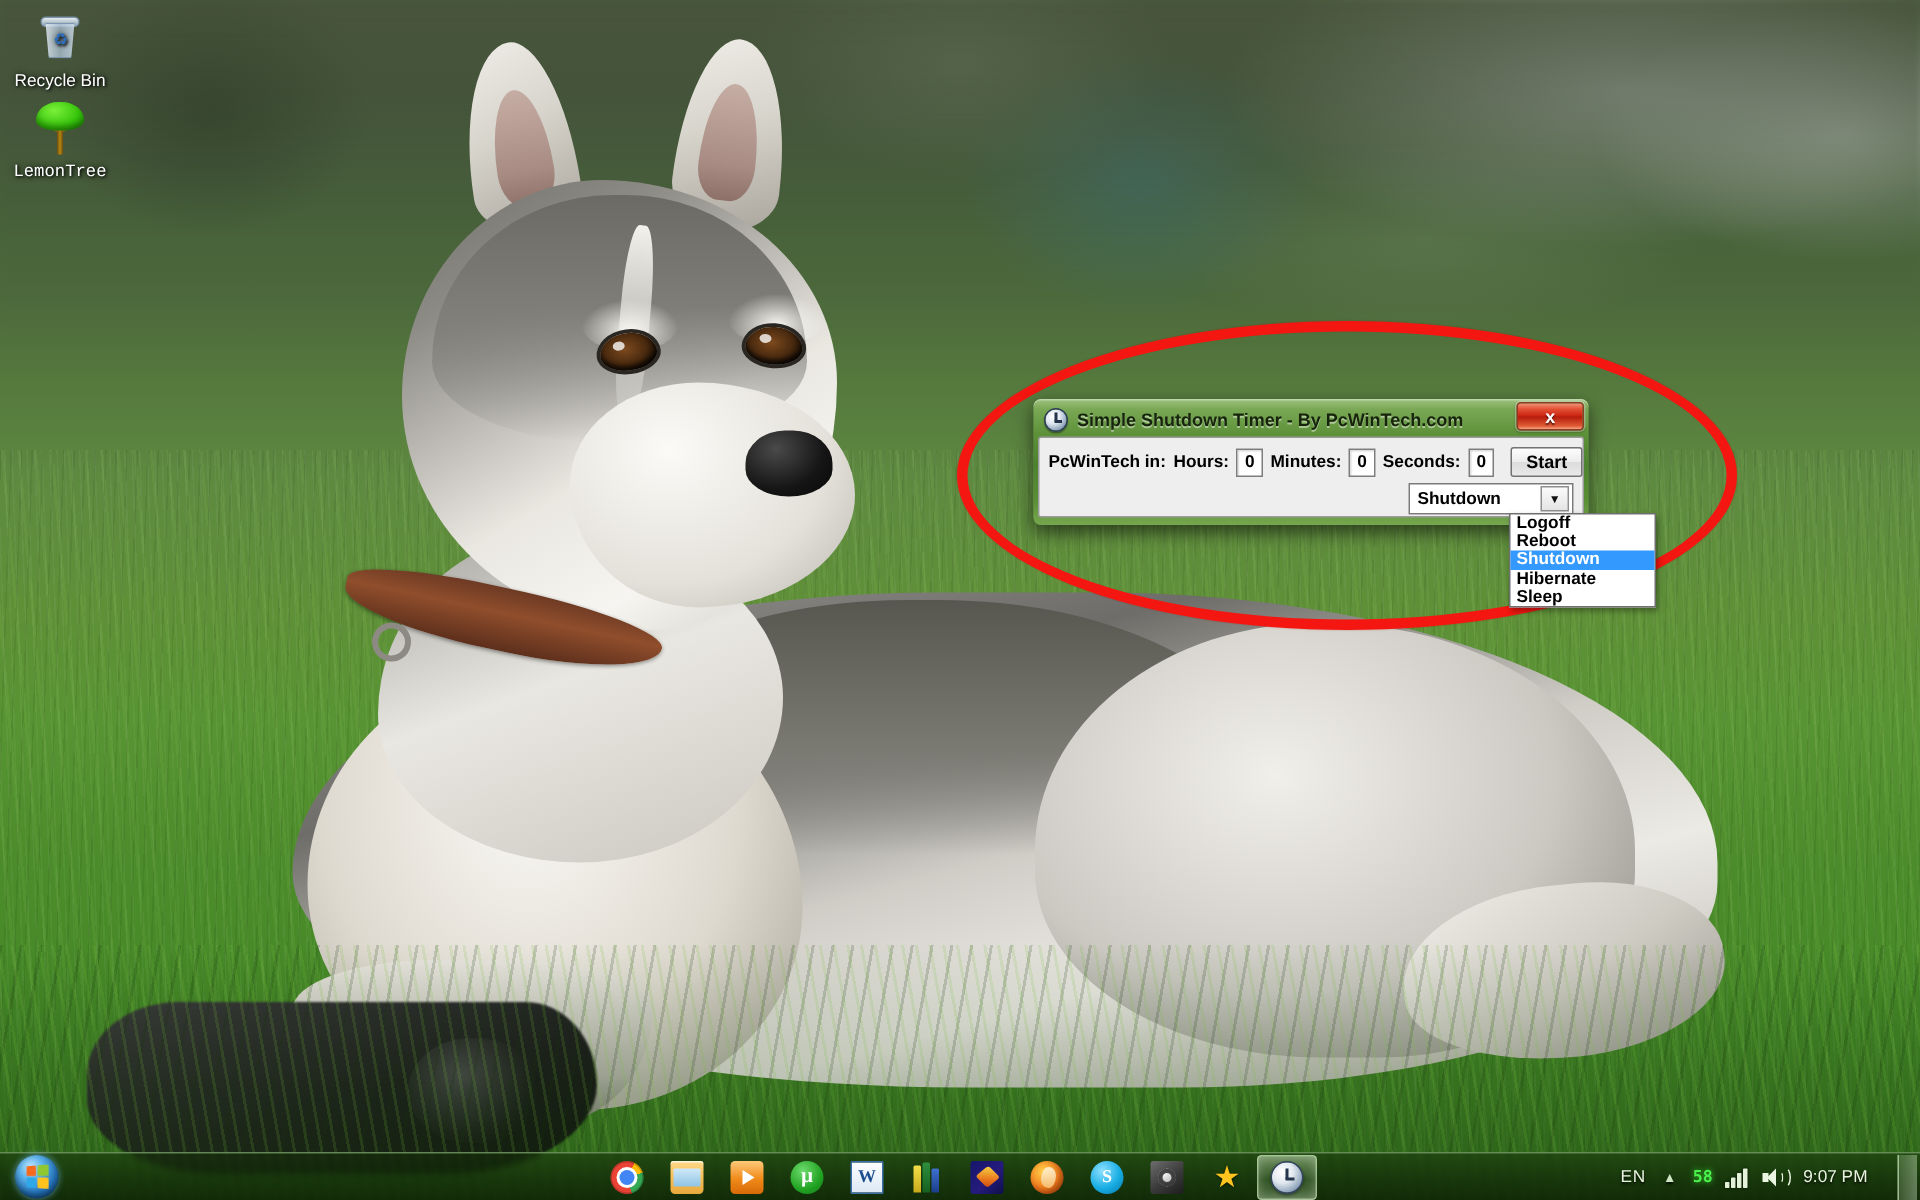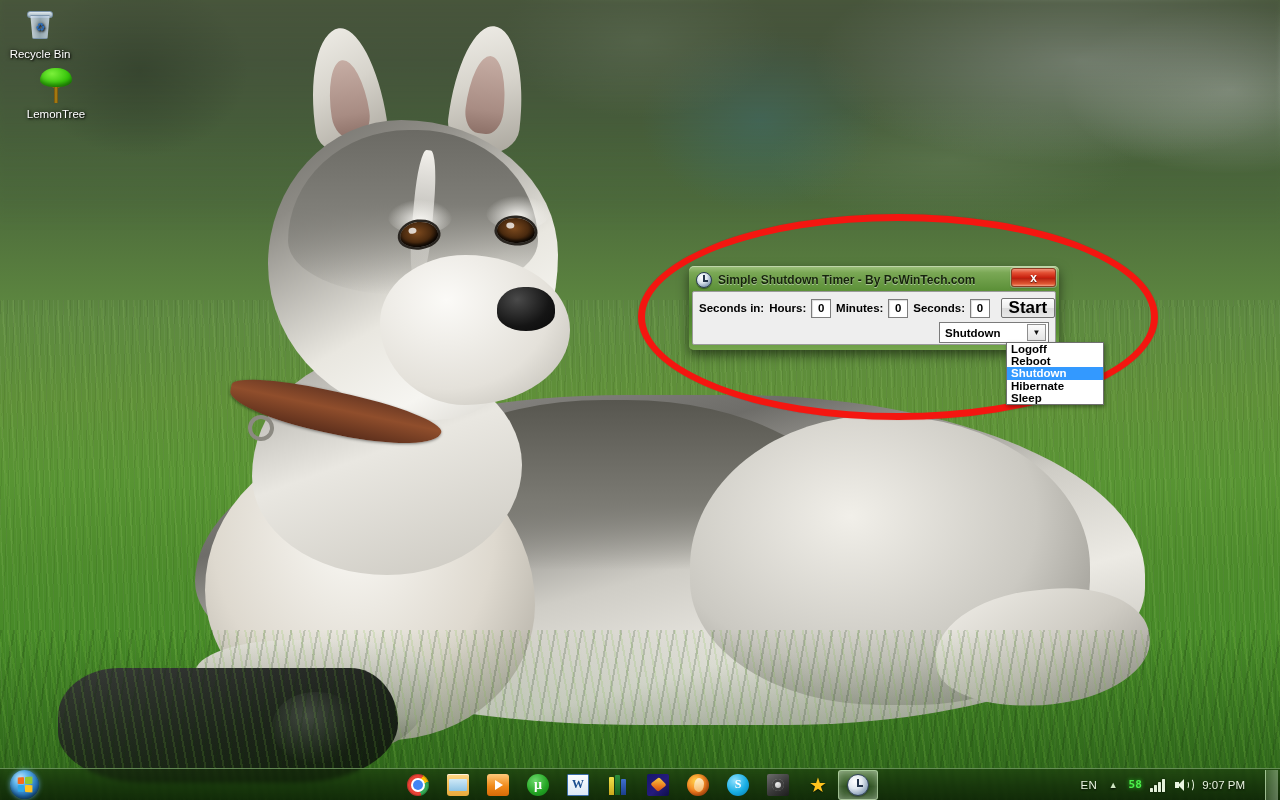--- a/index.html
+++ b/index.html
@@ -207,21 +207,21 @@
     color: #fff;
     font-size: 11.5px;
     text-shadow: 1px 1px 2px rgba(0,0,0,.95), 0 0 4px rgba(0,0,0,.8);
     cursor: default;
     user-select: none;
   }
   .desktop-icon .glyph { height: 42px; display: block; position: relative; }
   .desktop-icon .label { display: block; line-height: 13px; margin-top: 0; }
 
   #icon-recycle { left: 2px; top: 6px; }
-  #icon-lemontree { left: 18px; top: 66px; }
+  #icon-lemontree { left: 2px; top: 66px; font-family: Liberation Mono, monospace; }
 
   
   .bin {
     position: absolute; left: 50%; top: 3px; transform: translateX(-50%);
     width: 26px; height: 30px;
   }
   .bin-body {
     position: absolute; left: 2px; top: 6px; width: 22px; height: 24px;
     background: linear-gradient(to right, rgba(225,235,245,.85), rgba(175,195,215,.75) 50%, rgba(205,220,235,.85));
     border: 1px solid rgba(120,145,170,.9);
@@ -352,21 +352,21 @@
     line-height: 17px;
     box-shadow: inset 1px 1px 1px rgba(0,0,0,.14);
     cursor: text;
   }
   #start-button {
     margin-left: 6px;
     width: 78px; height: 20px;
     border: 1px solid #737373;
     border-radius: 2px;
     background: linear-gradient(to bottom, #fdfdfd, #ededed 48%, #dcdcdc 52%, #e9e9e9);
-    font-size: 17px; font-weight: bold; color: #000;
+    font-size: 12px; font-weight: bold; color: #000;
     display: flex; align-items: center; justify-content: center;
     cursor: pointer;
   }
   #combo {
     position: absolute; right: 6px; top: 30px;
     width: 110px; height: 21px;
     border: 1px solid #7b7b7b;
     background: #fff;
     display: flex; align-items: center;
     font-size: 11.5px; font-weight: bold; color: #000;
@@ -684,21 +684,21 @@
   <div id="app-window">
 
     <div id="titlebar">
       <span id="title-icon"></span>
       <span id="title-text">Simple Shutdown Timer - By PcWinTech.com</span>
       <span id="close-button">x</span>
     </div>
 
     <div id="client">
       <div id="row-timer">
-        <span class="fld-label">Seconds in:</span>
+        <span class="fld-label">PcWinTech in:</span>
         <span class="fld-label">Hours:</span>
         <span class="num-input">0</span>
         <span class="fld-label">Minutes:</span>
         <span class="num-input">0</span>
         <span class="fld-label">Seconds:</span>
         <span class="num-input">0</span>
         <span id="start-button">Start</span>
       </div>
 
       <div id="combo">

